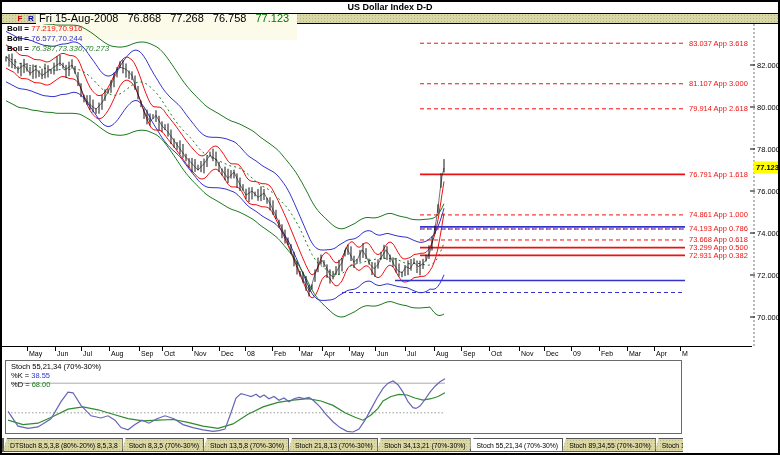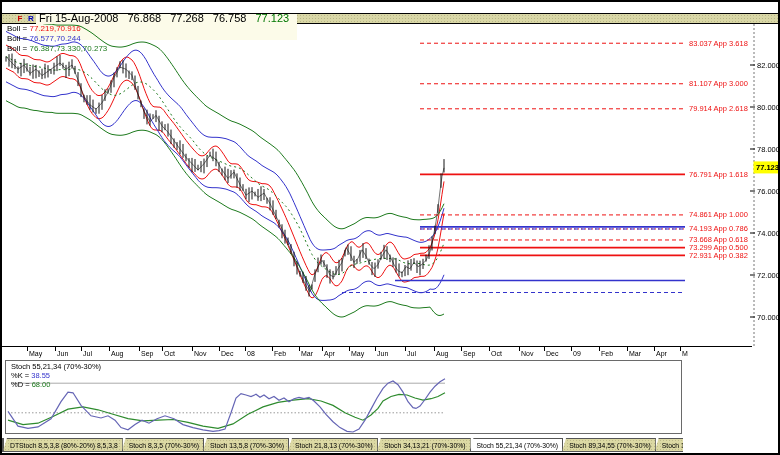--- a/index.html
+++ b/index.html
@@ -14,21 +14,21 @@
     background:#d9d7a6;
     background-image:radial-gradient(#b9b78a 18%,rgba(0,0,0,0) 19%);
     background-size:3px 3px;
     border-top:1px solid #000;border-bottom:1px solid #000;box-sizing:border-box;}
   .tb-btn{position:absolute;top:0px;width:10px;height:9px;font-size:8px;font-weight:bold;
     text-align:center;line-height:9px;cursor:default;}
   #quote-field{position:absolute;left:34px;top:0px;width:258px;height:26px;background:#fcfbe9;
     font-size:11px;line-height:9px;white-space:nowrap;padding-left:3px;overflow:hidden;}
   #quote-field span{margin-right:9px;}
   #boll-labels{position:absolute;left:5px;top:22px;font-size:8px;line-height:10px;color:#000;white-space:nowrap;}
-  .boll-line b{font-weight:normal;color:#000;text-align:right;}
+  .boll-line b{font-weight:bold;color:#000;text-align:right;}
   #main-chart{position:absolute;left:0;top:22px;width:780px;height:322px;}
   #month-axis{position:absolute;left:0;top:344px;width:780px;height:14px;font-size:7px;color:#000;}
   #month-axis .axis-line{position:absolute;left:0;top:0;width:750px;height:1px;background:#000;}
   #month-axis .tick{position:absolute;top:1px;width:1px;height:4px;background:#000;}
   #month-axis .mlabel{position:absolute;top:4px;white-space:nowrap;}
   #stoch-panel{position:absolute;left:3px;top:358px;width:677px;height:74px;box-sizing:border-box;
     border:1px solid #6a6a6a;background:#fff;}
   #stoch-svg{position:absolute;left:0;top:0;width:675px;height:72px;}
   #stoch-labels{position:absolute;left:5px;top:1px;font-size:7.5px;line-height:9px;color:#000;white-space:nowrap;}
   #tab-bar{position:absolute;left:0px;top:434px;width:681px;height:16px;display:flex;align-items:flex-end;
@@ -39,20 +39,21 @@
     border:1px solid #555;border-bottom:none;box-sizing:border-box;
     clip-path:polygon(4px 0,100% 0,100% 100%,0 100%);margin-right:-1px;cursor:default;}
   .tab.selected{background:#ffffff;background-image:none;font-weight:normal;}
   #tab-stub{width:9px;height:13px;background:#d9d7a6;border:1px solid #555;box-sizing:border-box;margin-right:-1px;}
 </style>
 </head>
 <body>
 
 <div id="window">
 
+  <div id="title-bar">US Dollar Index  D-D</div>
 
   <div id="toolbar">
     <div class="tb-btn" style="left:13px;color:#cc0000;">F</div>
     <div class="tb-btn" style="left:24px;color:#0000bb;">R</div>
     <div id="quote-field">
       <span>Fri 15-Aug-2008</span><span>76.868</span><span>77.268</span><span>76.758</span><span style="color:#007700;">77.123</span><span style="color:#007700;">0.454</span>
     </div>
   </div>
 
   <svg id="main-chart" viewBox="0 22 780 322" preserveAspectRatio="none">
@@ -260,21 +261,21 @@
       </g>
       <g>
         <rect x="751.5" y="159.41699999999992" width="28" height="12" fill="#ffff00"></rect>
         <text x="754" y="168.21699999999993" fill="#000" font-size="7.5" font-weight="bold" font-family="Liberation Sans, sans-serif">77.123</text>
       </g>
     </svg>
 
   <div id="boll-labels">
     <div class="boll-line"><b>Boll =</b> <span style="color:#ee1111;">77.219,70.916</span></div>
     <div class="boll-line"><b>Boll =</b> <span style="color:#3333cc;">76.577,70.244</span></div>
-    <div class="boll-line"><b>Boll =</b> <span style="color:#1d7a1d;">76.387,73.330,70.273</span></div>
+    <div class="boll-line"><b>Boll =</b> <span style="color:#1d7a1d;font-style:italic;">76.387,73.330,70.273</span></div>
   </div>
 
   <div id="month-axis">
     <div class="axis-line"></div>
   <div class="tick" style="left: 25px;"></div>
       <div class="mlabel" style="left: 27px;">May</div>
       <div class="tick" style="left: 53px;"></div>
       <div class="mlabel" style="left: 55px;">Jun</div>
       <div class="tick" style="left: 79px;"></div>
       <div class="mlabel" style="left: 81px;">Jul</div>

